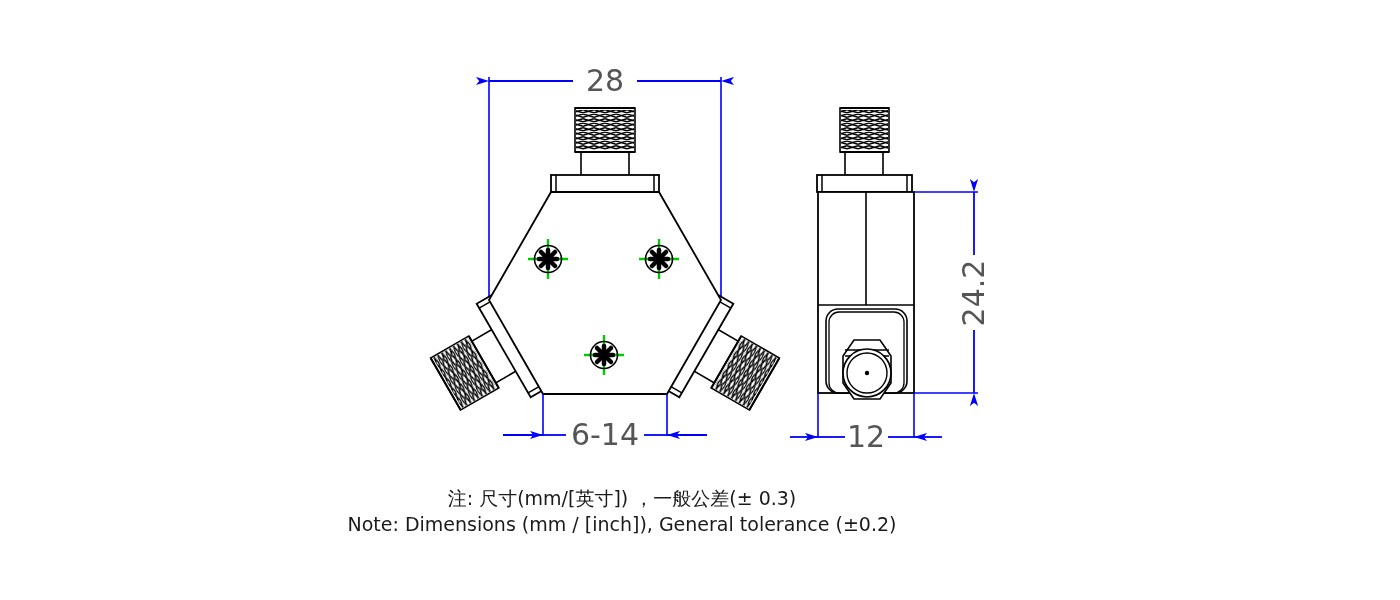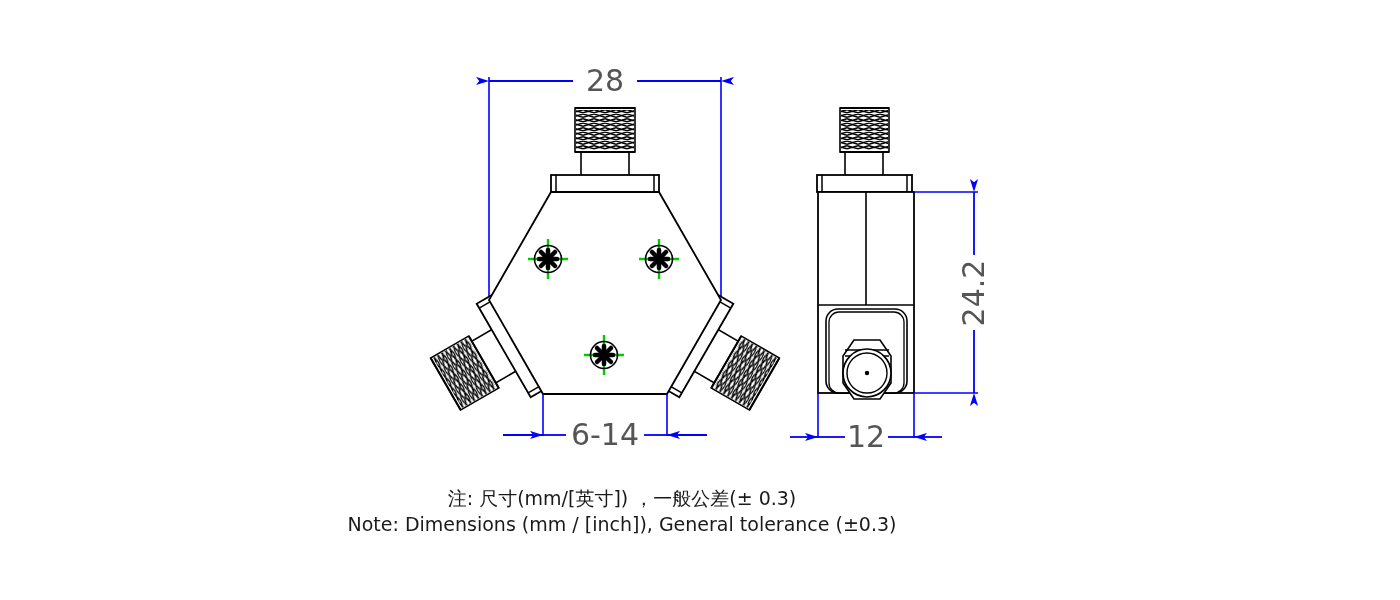--- a/index.html
+++ b/index.html
@@ -214,16 +214,16 @@
         <line x1="942" y1="422" x2="914" y2="422" stroke="#0000ff" stroke-width="1.8" marker-end="url(#arrL)"></line>
         <line x1="818" y1="422" x2="845" y2="422" stroke="#0000ff" stroke-width="1.8"></line>
         <line x1="888" y1="422" x2="914" y2="422" stroke="#0000ff" stroke-width="1.8"></line>
         <text x="866" y="432" text-anchor="middle" font-family="DejaVu Sans, sans-serif" font-size="30" fill="#555555">12</text>
       </g>
     </g>
   </svg>
 
   <div class="note-block">
     <span class="note-line">注: 尺寸(mm/[英寸]) ，一般公差(± 0.3)</span>
-    <span class="note-line">Note: Dimensions (mm / [inch]), General tolerance (±0.3)</span>
+    <span class="note-line">Note: Dimensions (mm / [inch]), General tolerance (±0.2)</span>
   </div>
 
 </div>
 
 </body></html>

